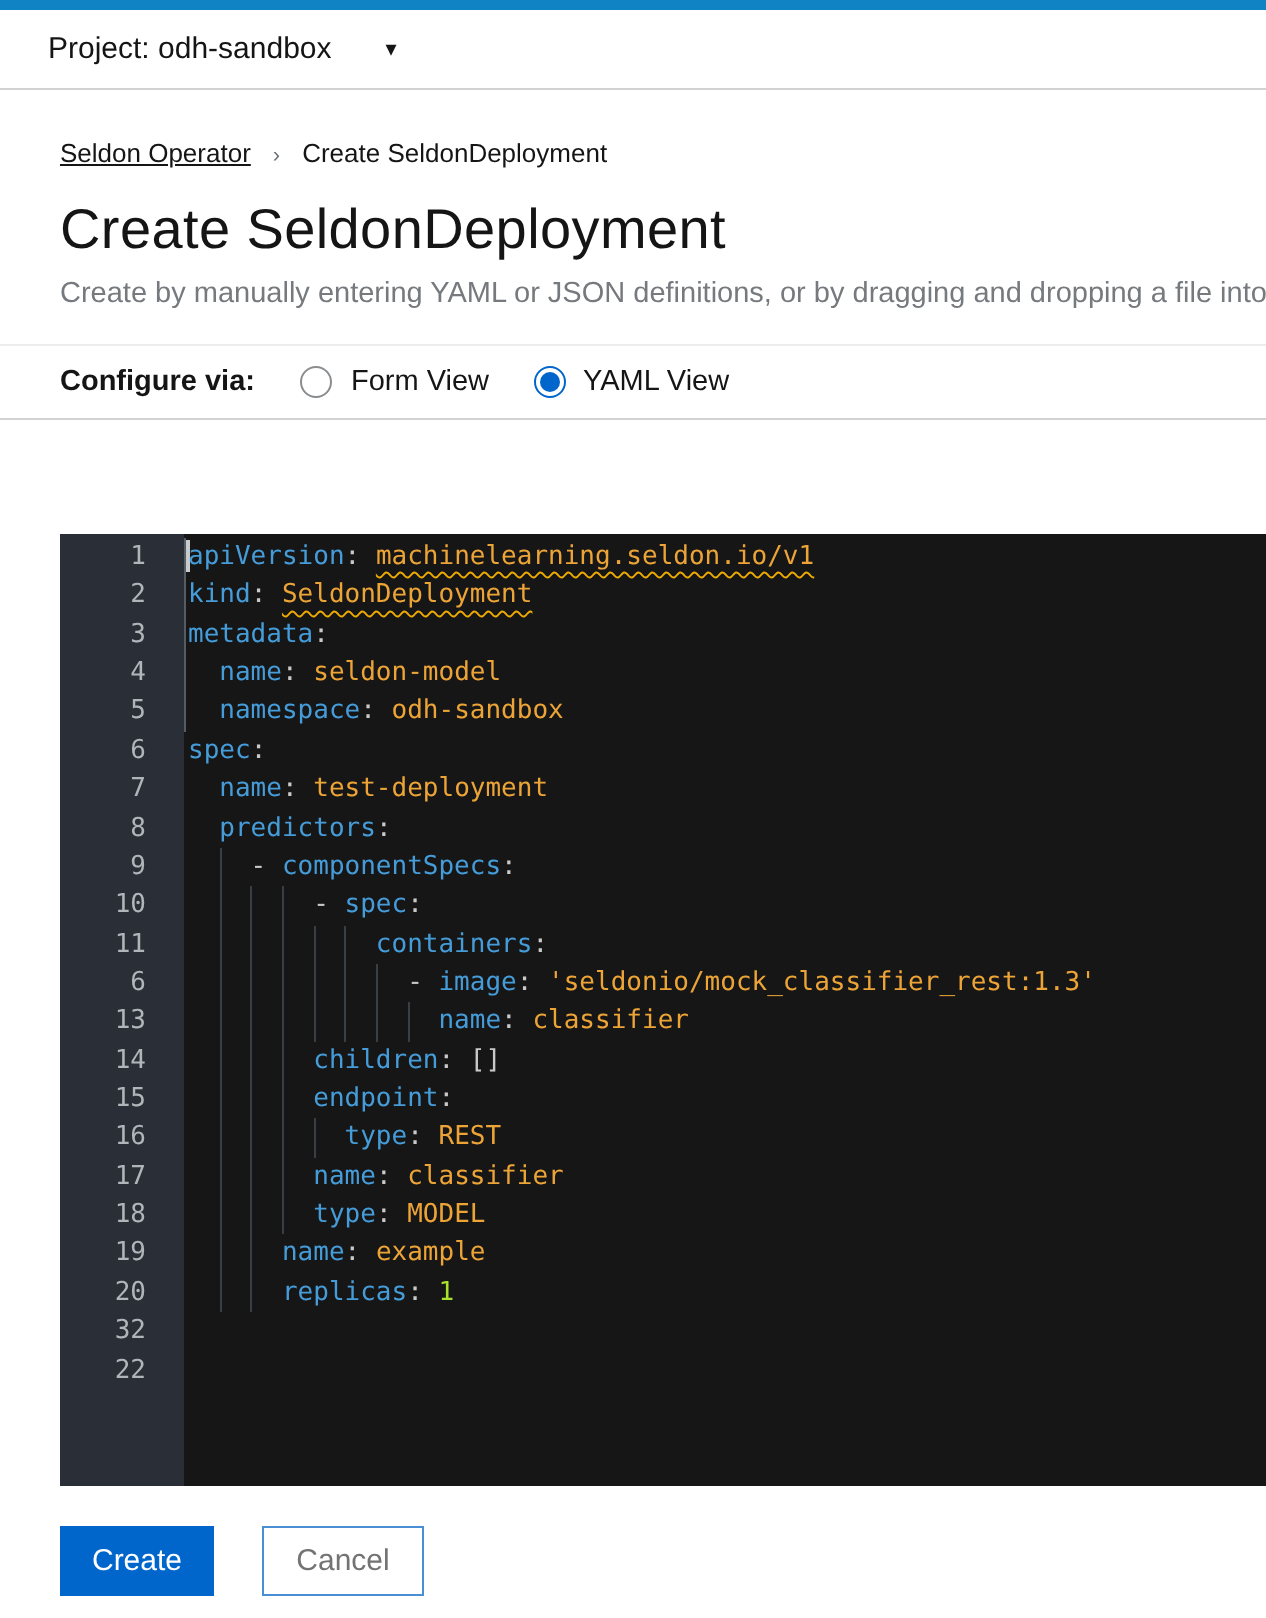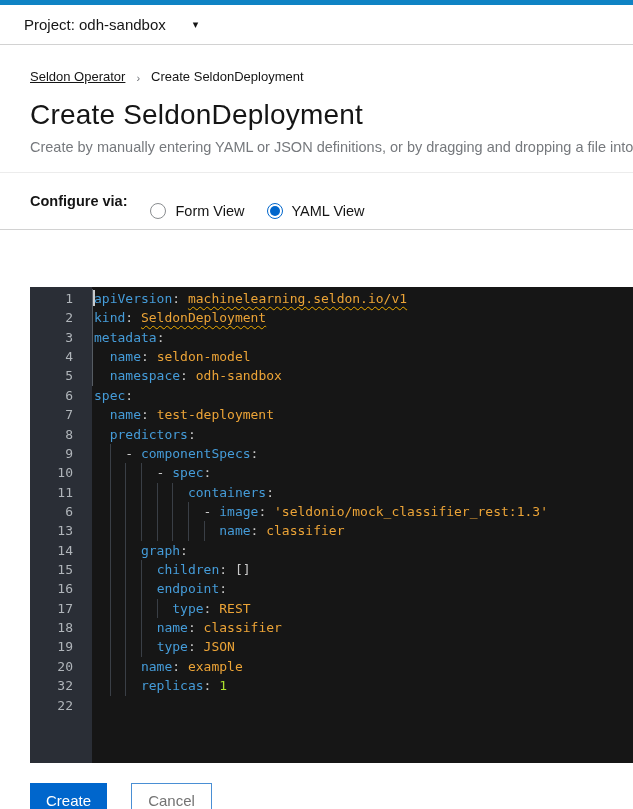--- a/index.html
+++ b/index.html
@@ -18,21 +18,21 @@
   .breadcrumb { font-size: 13px; display: flex; align-items: flex-end; }
   .breadcrumb a { color: #151515; text-decoration: underline; cursor: pointer; }
   .crumb-sep { color: #6a6e73; font-size: 11px; padding: 0 11px; }
   h1.page-title { font-size: 28px; font-weight: 500; margin: 15px 0 8px; letter-spacing: 0.2px; }
   .page-desc { font-size: 14.5px; color: #76797d; white-space: nowrap; overflow: hidden; width: 603px; }
 
   
   .configure-row { margin-top: 17px; border-top: 1px solid #ececec; border-bottom: 1px solid #d2d2d2;
     padding: 10px 0 10px 30px; display: flex; align-items: center; background: #fff; }
   .configure-label { font-weight: bold; font-size: 14.5px; margin-right: 23px; }
-  .radio-opt { display: flex; align-items: flex-end; margin-right: 22px; cursor: pointer; margin-top: 20px; }
+  .radio-opt { display: flex; align-items: flex-end; margin-right: 22px; cursor: pointer; }
   .radio { width: 16px; height: 16px; border-radius: 50%; border: 1px solid #8a8d90;
     background: #fff; display: inline-block; position: relative; flex: none; }
   .radio.checked { border-color: #0066cc; }
   .radio.checked::after { content: ""; position: absolute; inset: 2px; border-radius: 50%; background: #0066cc; }
   .radio-opt .opt-label { font-size: 14.5px; margin-left: 9px; color: #151515; }
 
   
   .editor { margin: 57px 0 0 30px; width: 603px; height: 476px; display: flex;
     font-family: "DejaVu Sans Mono", monospace; font-size: 13px; line-height: 19.36px; }
   .gutter { width: 62px; background: #2a2e36; color: #b0b5ba; text-align: right;
@@ -126,26 +126,25 @@
       <div class="code-line"><span class="tok-plain">  </span><span class="tok-key">name</span><span class="tok-plain">: </span><span class="tok-str">seldon-model</span></div>
       <div class="code-line"><span class="tok-plain">  </span><span class="tok-key">namespace</span><span class="tok-plain">: </span><span class="tok-str">odh-sandbox</span></div>
       <div class="code-line"><span class="tok-key">spec</span><span class="tok-plain">:</span></div>
       <div class="code-line"><span class="tok-plain">  </span><span class="tok-key">name</span><span class="tok-plain">: </span><span class="tok-str">test-deployment</span></div>
       <div class="code-line"><span class="tok-plain">  </span><span class="tok-key">predictors</span><span class="tok-plain">:</span></div>
       <div class="code-line"><span class="guide" style="left: calc(2ch + 2px);"></span><span class="tok-plain">    - </span><span class="tok-key">componentSpecs</span><span class="tok-plain">:</span></div>
       <div class="code-line"><span class="guide" style="left: calc(2ch + 2px);"></span><span class="guide" style="left: calc(4ch + 2px);"></span><span class="guide" style="left: calc(6ch + 2px);"></span><span class="tok-plain">        - </span><span class="tok-key">spec</span><span class="tok-plain">:</span></div>
       <div class="code-line"><span class="guide" style="left: calc(2ch + 2px);"></span><span class="guide" style="left: calc(4ch + 2px);"></span><span class="guide" style="left: calc(6ch + 2px);"></span><span class="guide" style="left: calc(8ch + 2px);"></span><span class="guide" style="left: calc(10ch + 2px);"></span><span class="tok-plain">            </span><span class="tok-key">containers</span><span class="tok-plain">:</span></div>
       <div class="code-line"><span class="guide" style="left: calc(2ch + 2px);"></span><span class="guide" style="left: calc(4ch + 2px);"></span><span class="guide" style="left: calc(6ch + 2px);"></span><span class="guide" style="left: calc(8ch + 2px);"></span><span class="guide" style="left: calc(10ch + 2px);"></span><span class="guide" style="left: calc(12ch + 2px);"></span><span class="tok-plain">              - </span><span class="tok-key">image</span><span class="tok-plain">: </span><span class="tok-str">'seldonio/mock_classifier_rest:1.3'</span></div>
       <div class="code-line"><span class="guide" style="left: calc(2ch + 2px);"></span><span class="guide" style="left: calc(4ch + 2px);"></span><span class="guide" style="left: calc(6ch + 2px);"></span><span class="guide" style="left: calc(8ch + 2px);"></span><span class="guide" style="left: calc(10ch + 2px);"></span><span class="guide" style="left: calc(12ch + 2px);"></span><span class="guide" style="left: calc(14ch + 2px);"></span><span class="tok-plain">                </span><span class="tok-key">name</span><span class="tok-plain">: </span><span class="tok-str">classifier</span></div>
-      <div class="code-line"><span class="guide" style="left: calc(2ch + 2px);"></span><span class="guide" style="left: calc(4ch + 2px);"></span><span class="tok-plain">      </span><span class="tok-key">graph</span><span class="tok-plain">:</span></div>
       <div class="code-line"><span class="guide" style="left: calc(2ch + 2px);"></span><span class="guide" style="left: calc(4ch + 2px);"></span><span class="guide" style="left: calc(6ch + 2px);"></span><span class="tok-plain">        </span><span class="tok-key">children</span><span class="tok-plain">: []</span></div>
       <div class="code-line"><span class="guide" style="left: calc(2ch + 2px);"></span><span class="guide" style="left: calc(4ch + 2px);"></span><span class="guide" style="left: calc(6ch + 2px);"></span><span class="tok-plain">        </span><span class="tok-key">endpoint</span><span class="tok-plain">:</span></div>
       <div class="code-line"><span class="guide" style="left: calc(2ch + 2px);"></span><span class="guide" style="left: calc(4ch + 2px);"></span><span class="guide" style="left: calc(6ch + 2px);"></span><span class="guide" style="left: calc(8ch + 2px);"></span><span class="tok-plain">          </span><span class="tok-key">type</span><span class="tok-plain">: </span><span class="tok-str">REST</span></div>
       <div class="code-line"><span class="guide" style="left: calc(2ch + 2px);"></span><span class="guide" style="left: calc(4ch + 2px);"></span><span class="guide" style="left: calc(6ch + 2px);"></span><span class="tok-plain">        </span><span class="tok-key">name</span><span class="tok-plain">: </span><span class="tok-str">classifier</span></div>
-      <div class="code-line"><span class="guide" style="left: calc(2ch + 2px);"></span><span class="guide" style="left: calc(4ch + 2px);"></span><span class="guide" style="left: calc(6ch + 2px);"></span><span class="tok-plain">        </span><span class="tok-key">type</span><span class="tok-plain">: </span><span class="tok-str">JSON</span></div>
+      <div class="code-line"><span class="guide" style="left: calc(2ch + 2px);"></span><span class="guide" style="left: calc(4ch + 2px);"></span><span class="guide" style="left: calc(6ch + 2px);"></span><span class="tok-plain">        </span><span class="tok-key">type</span><span class="tok-plain">: </span><span class="tok-str">MODEL</span></div>
       <div class="code-line"><span class="guide" style="left: calc(2ch + 2px);"></span><span class="guide" style="left: calc(4ch + 2px);"></span><span class="tok-plain">      </span><span class="tok-key">name</span><span class="tok-plain">: </span><span class="tok-str">example</span></div>
       <div class="code-line"><span class="guide" style="left: calc(2ch + 2px);"></span><span class="guide" style="left: calc(4ch + 2px);"></span><span class="tok-plain">      </span><span class="tok-key">replicas</span><span class="tok-plain">: </span><span class="tok-num">1</span></div>
       <div class="code-line"></div>
     </div>
 </div>
 
 <div class="actions">
   <button class="btn btn-primary">Create</button>
   <button class="btn btn-secondary">Cancel</button>
 </div>

